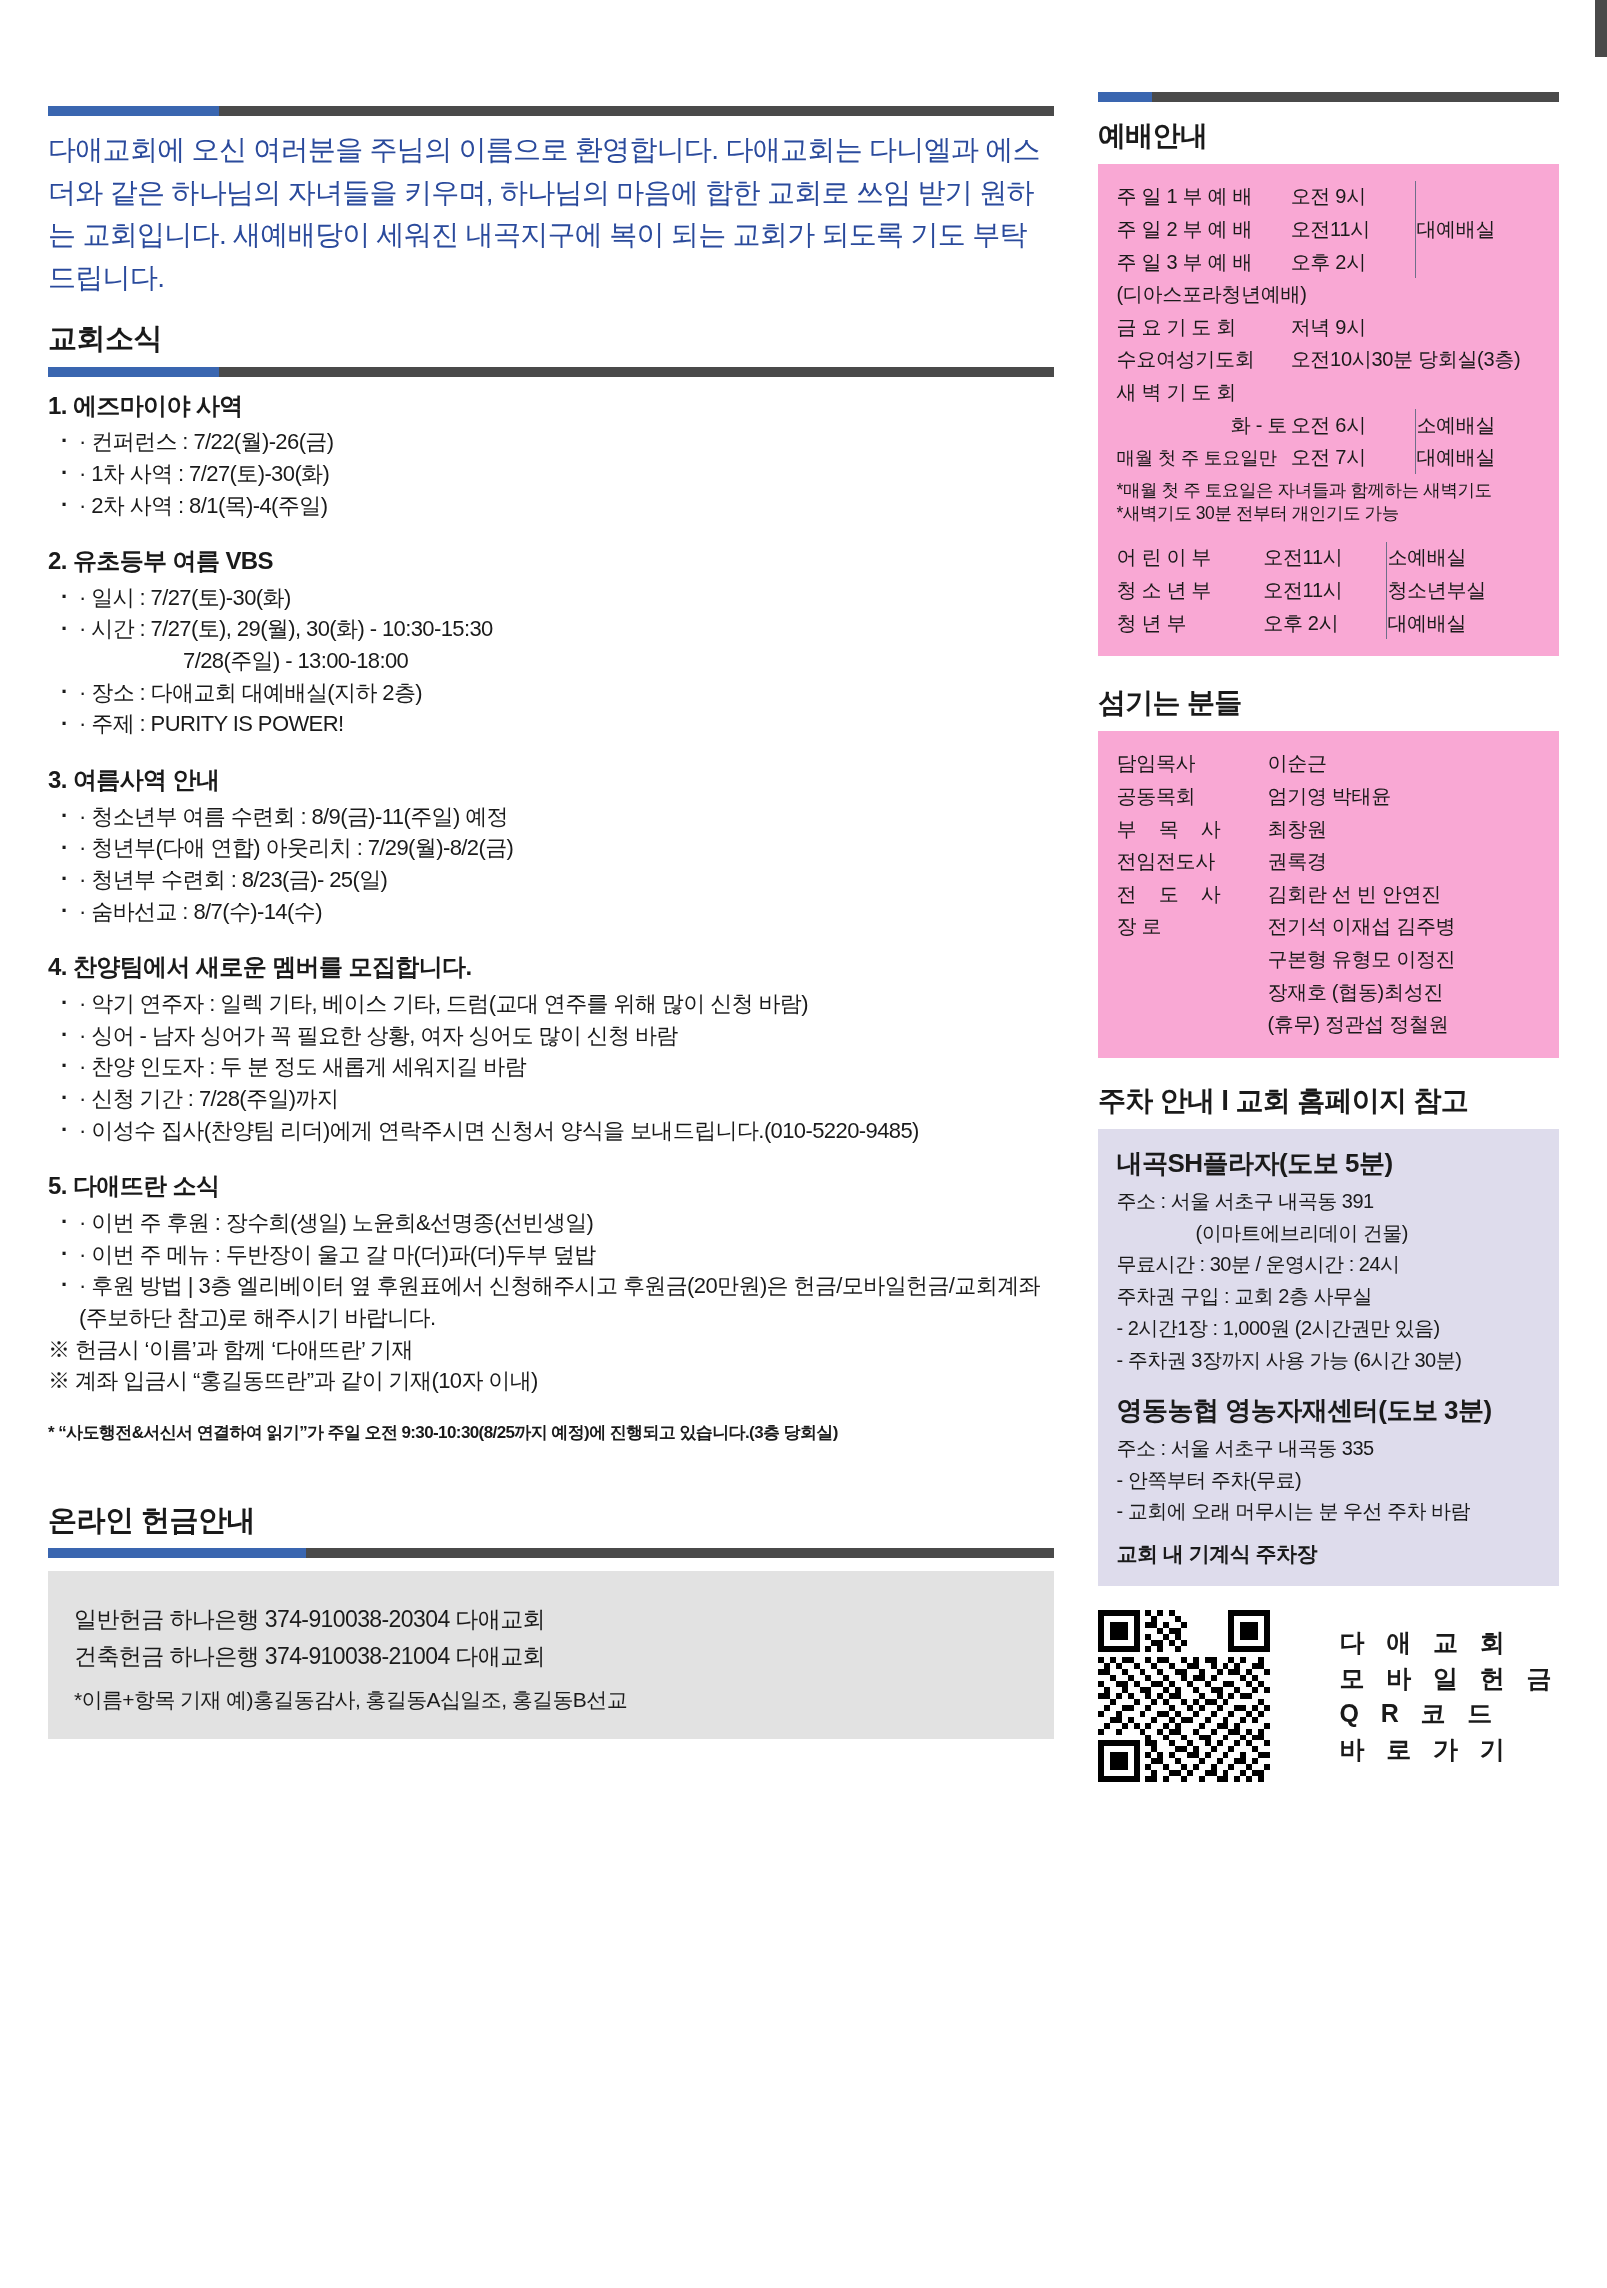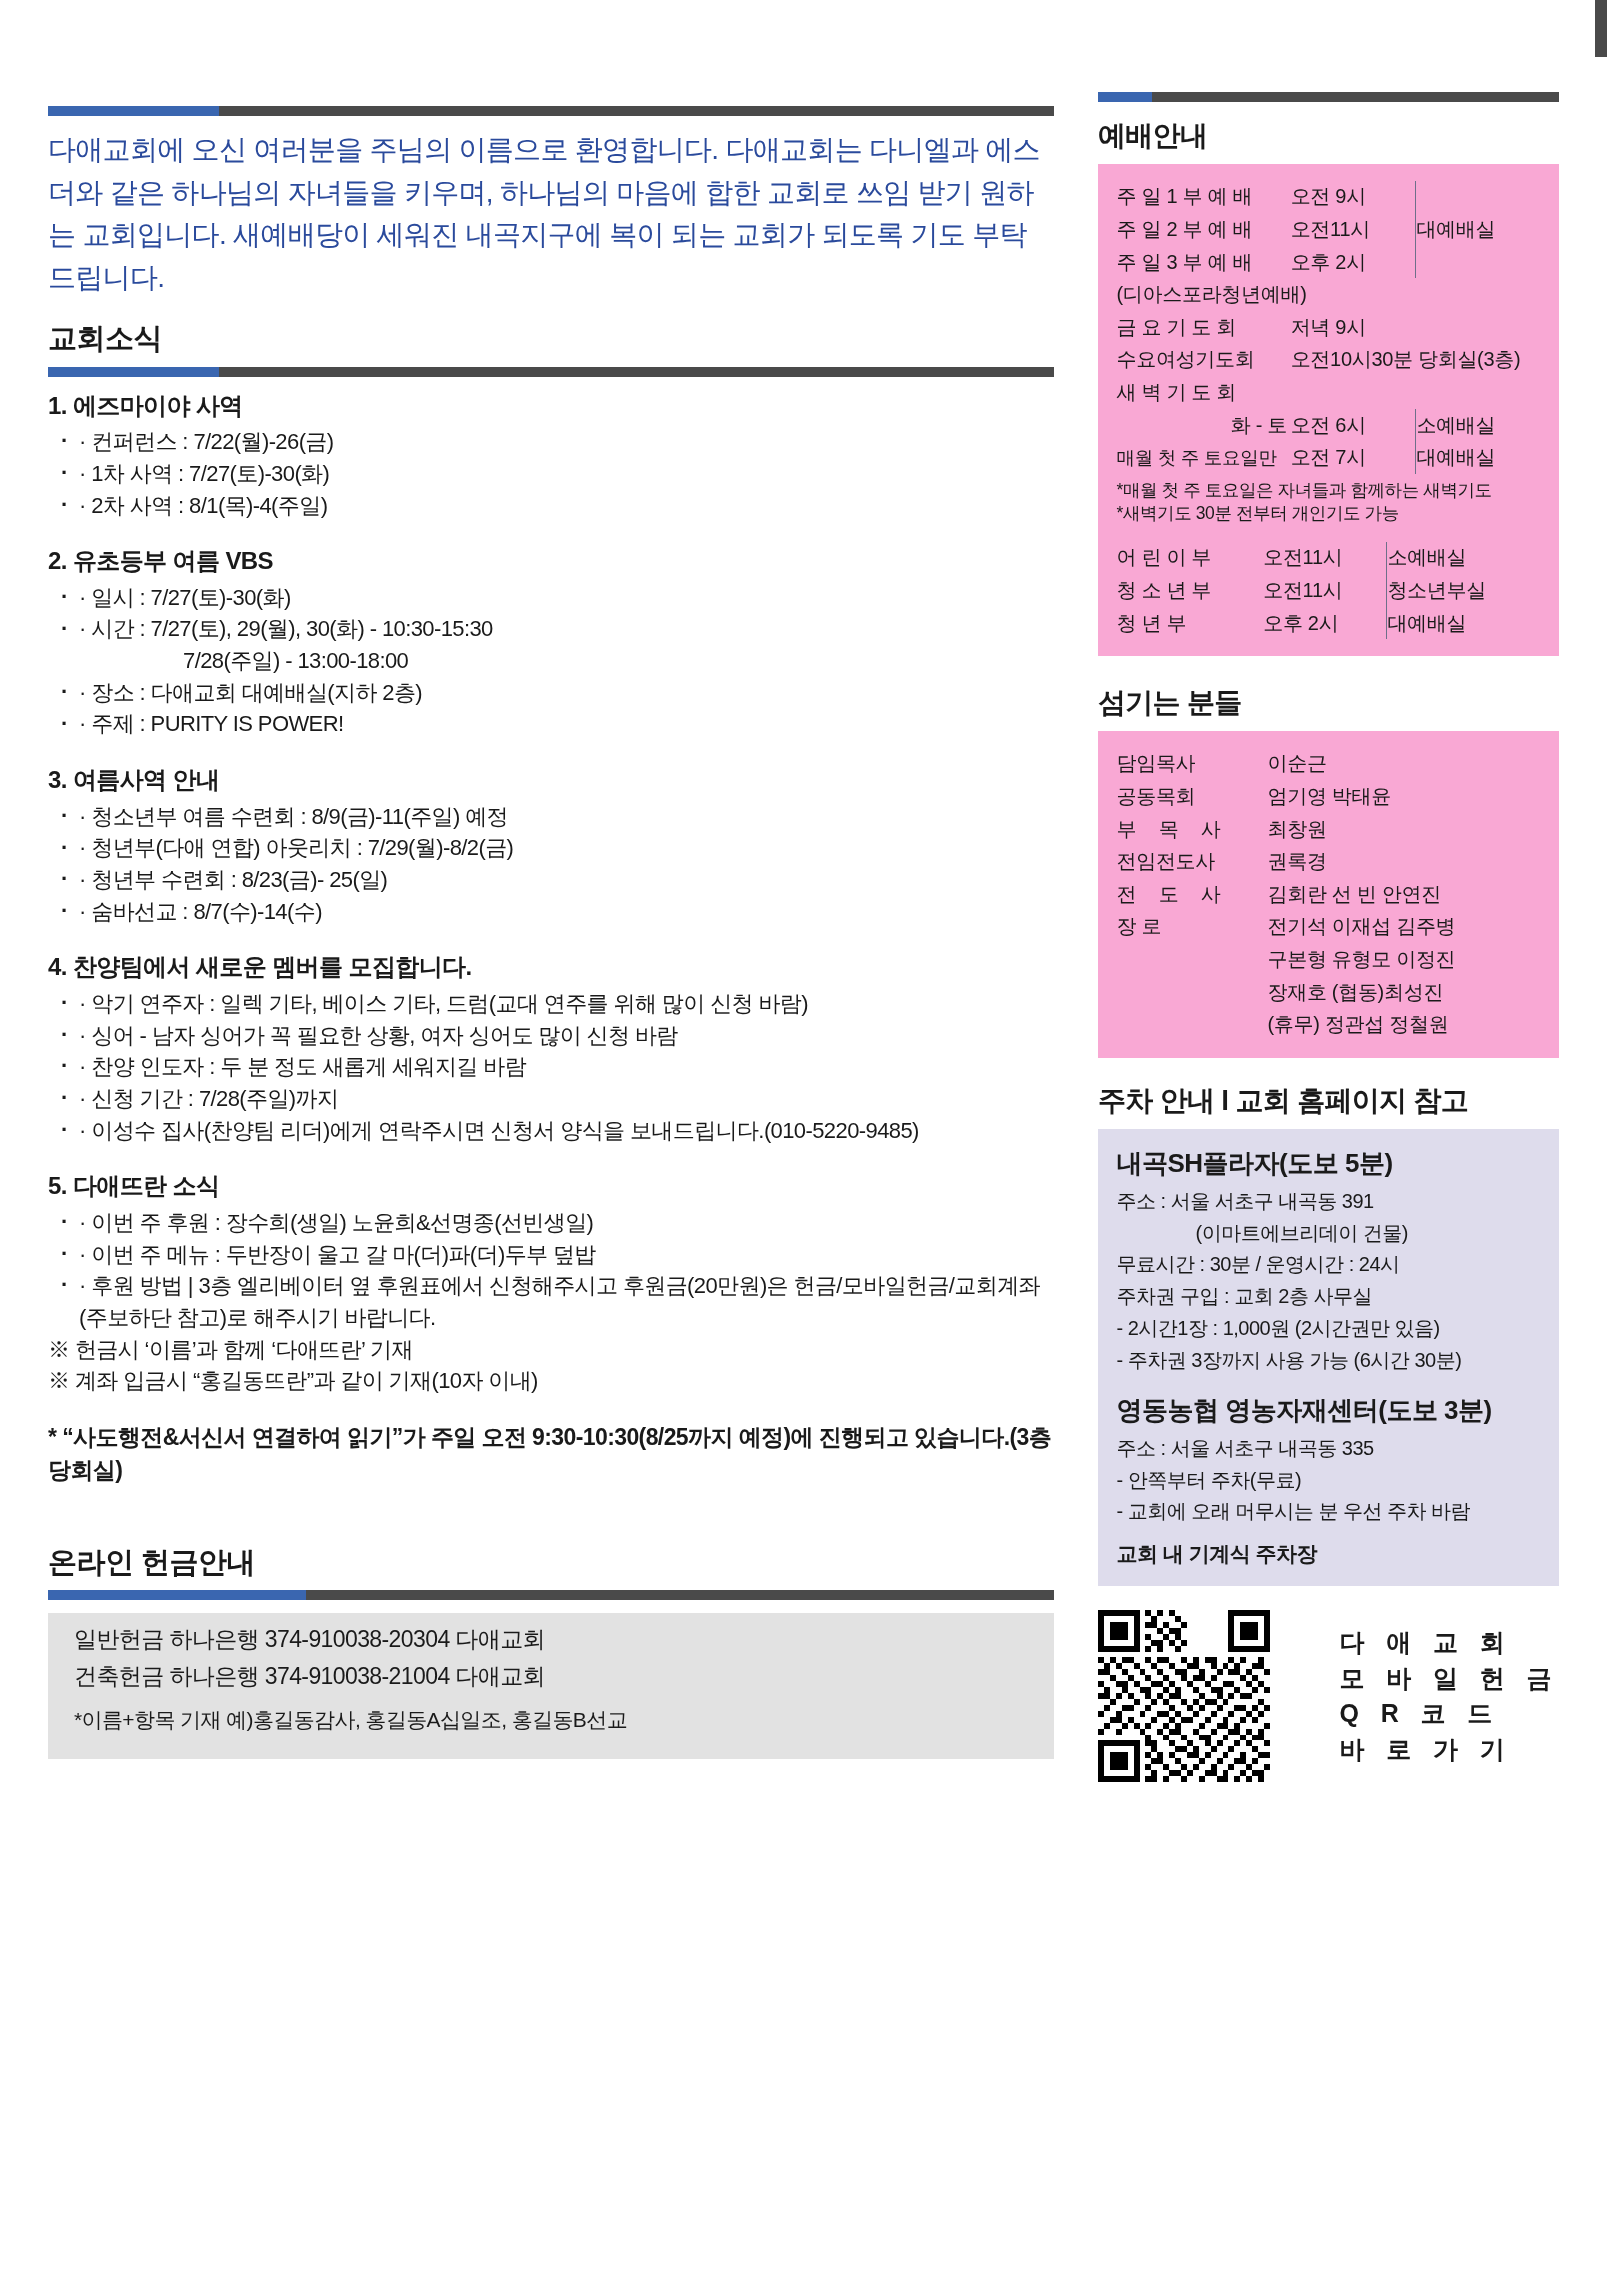--- a/index.html
+++ b/index.html
@@ -62,29 +62,29 @@
     font-size:22px; letter-spacing:-0.6px; line-height:1.44;
     padding-left:31px; position:relative;
   }
   .news-sub.noindent { padding-left:0; }
   .dotline::before {
     content:"·"; position:absolute; left:13px; top:-0.9px; font-weight:bold;
   }
   .plainline { padding-left:31px; }
 
   .note-star {
-    font-size:23px; font-weight:bold; letter-spacing:-0.6px; line-height:1.45;
+    font-size:17px; font-weight:bold; letter-spacing:-0.6px; line-height:1.45;
     margin-top:24px;
   }
 
   
   .online-wrap { margin-top:55px; }
   .online-box {
     background:#e2e2e2;
-    padding:8px 26px 22px 26px;
+    padding:30px 26px 22px 26px;
     margin-top:13px;
     font-size:23px;
     line-height:1.62;
     letter-spacing:-0.6px;
   }
   .online-box .small { font-size:21px; }
 
   
   .side-title {
     font-size:28px; font-weight:bold; letter-spacing:-0.7px;

